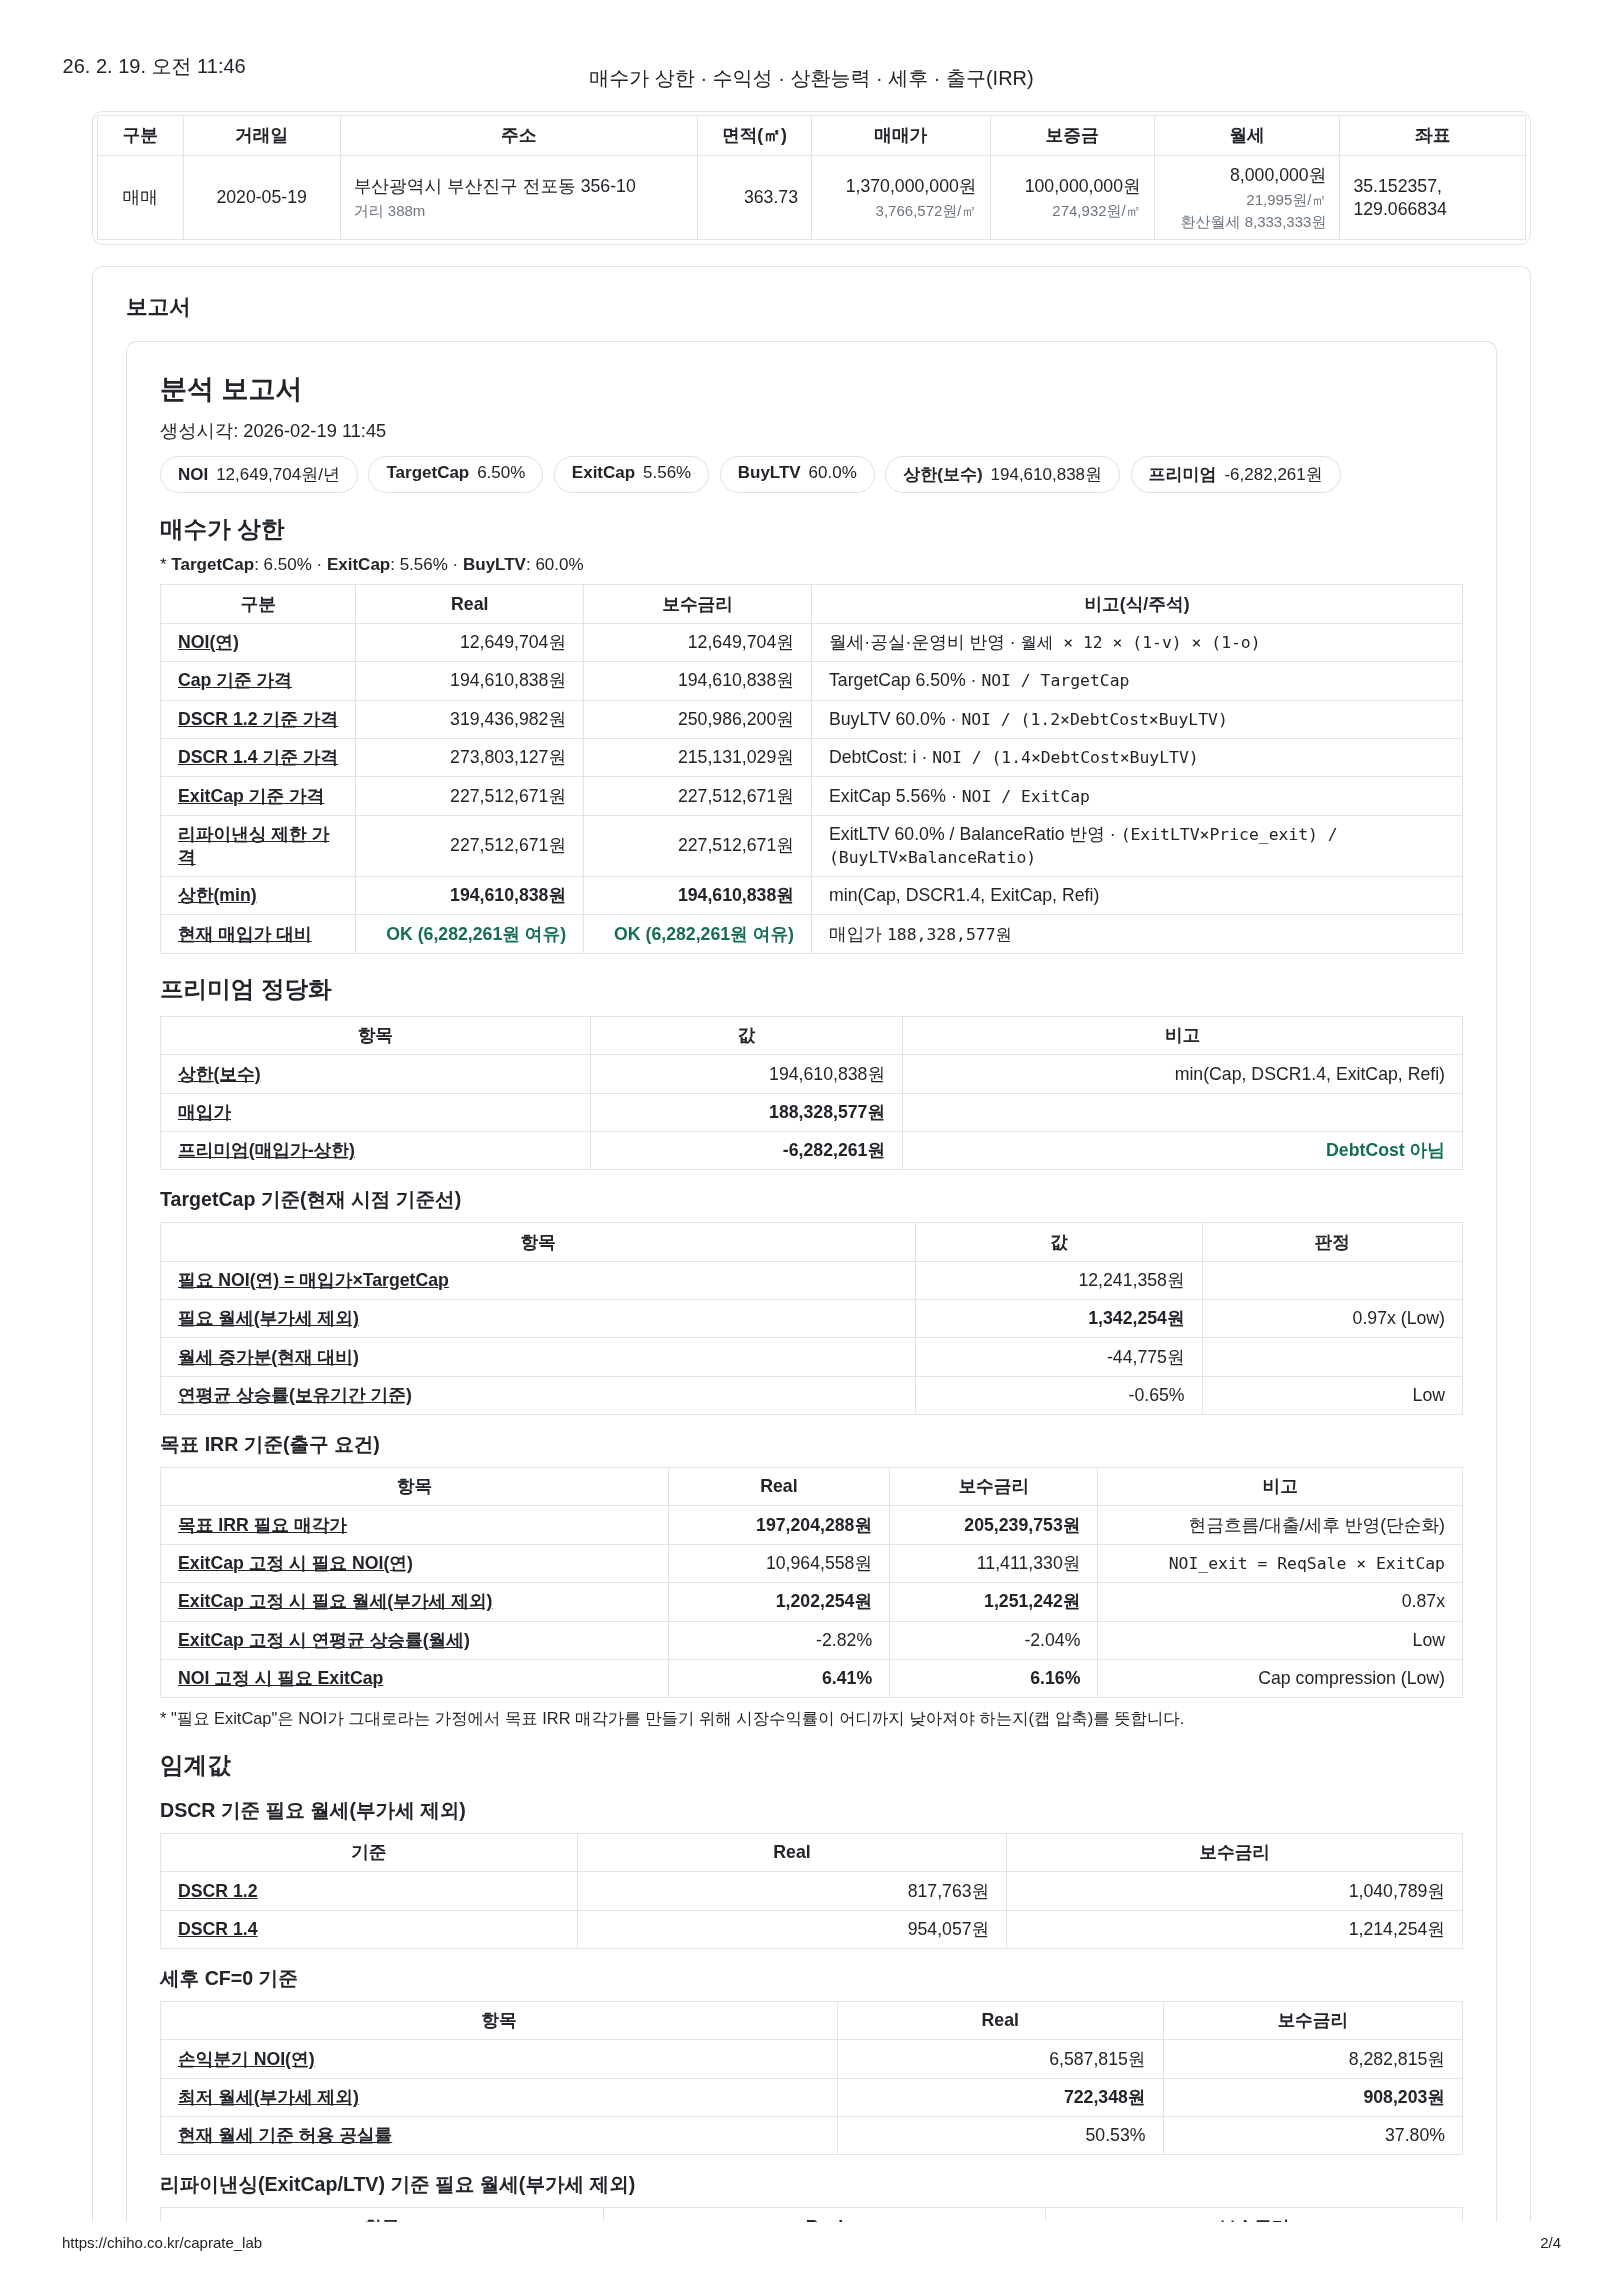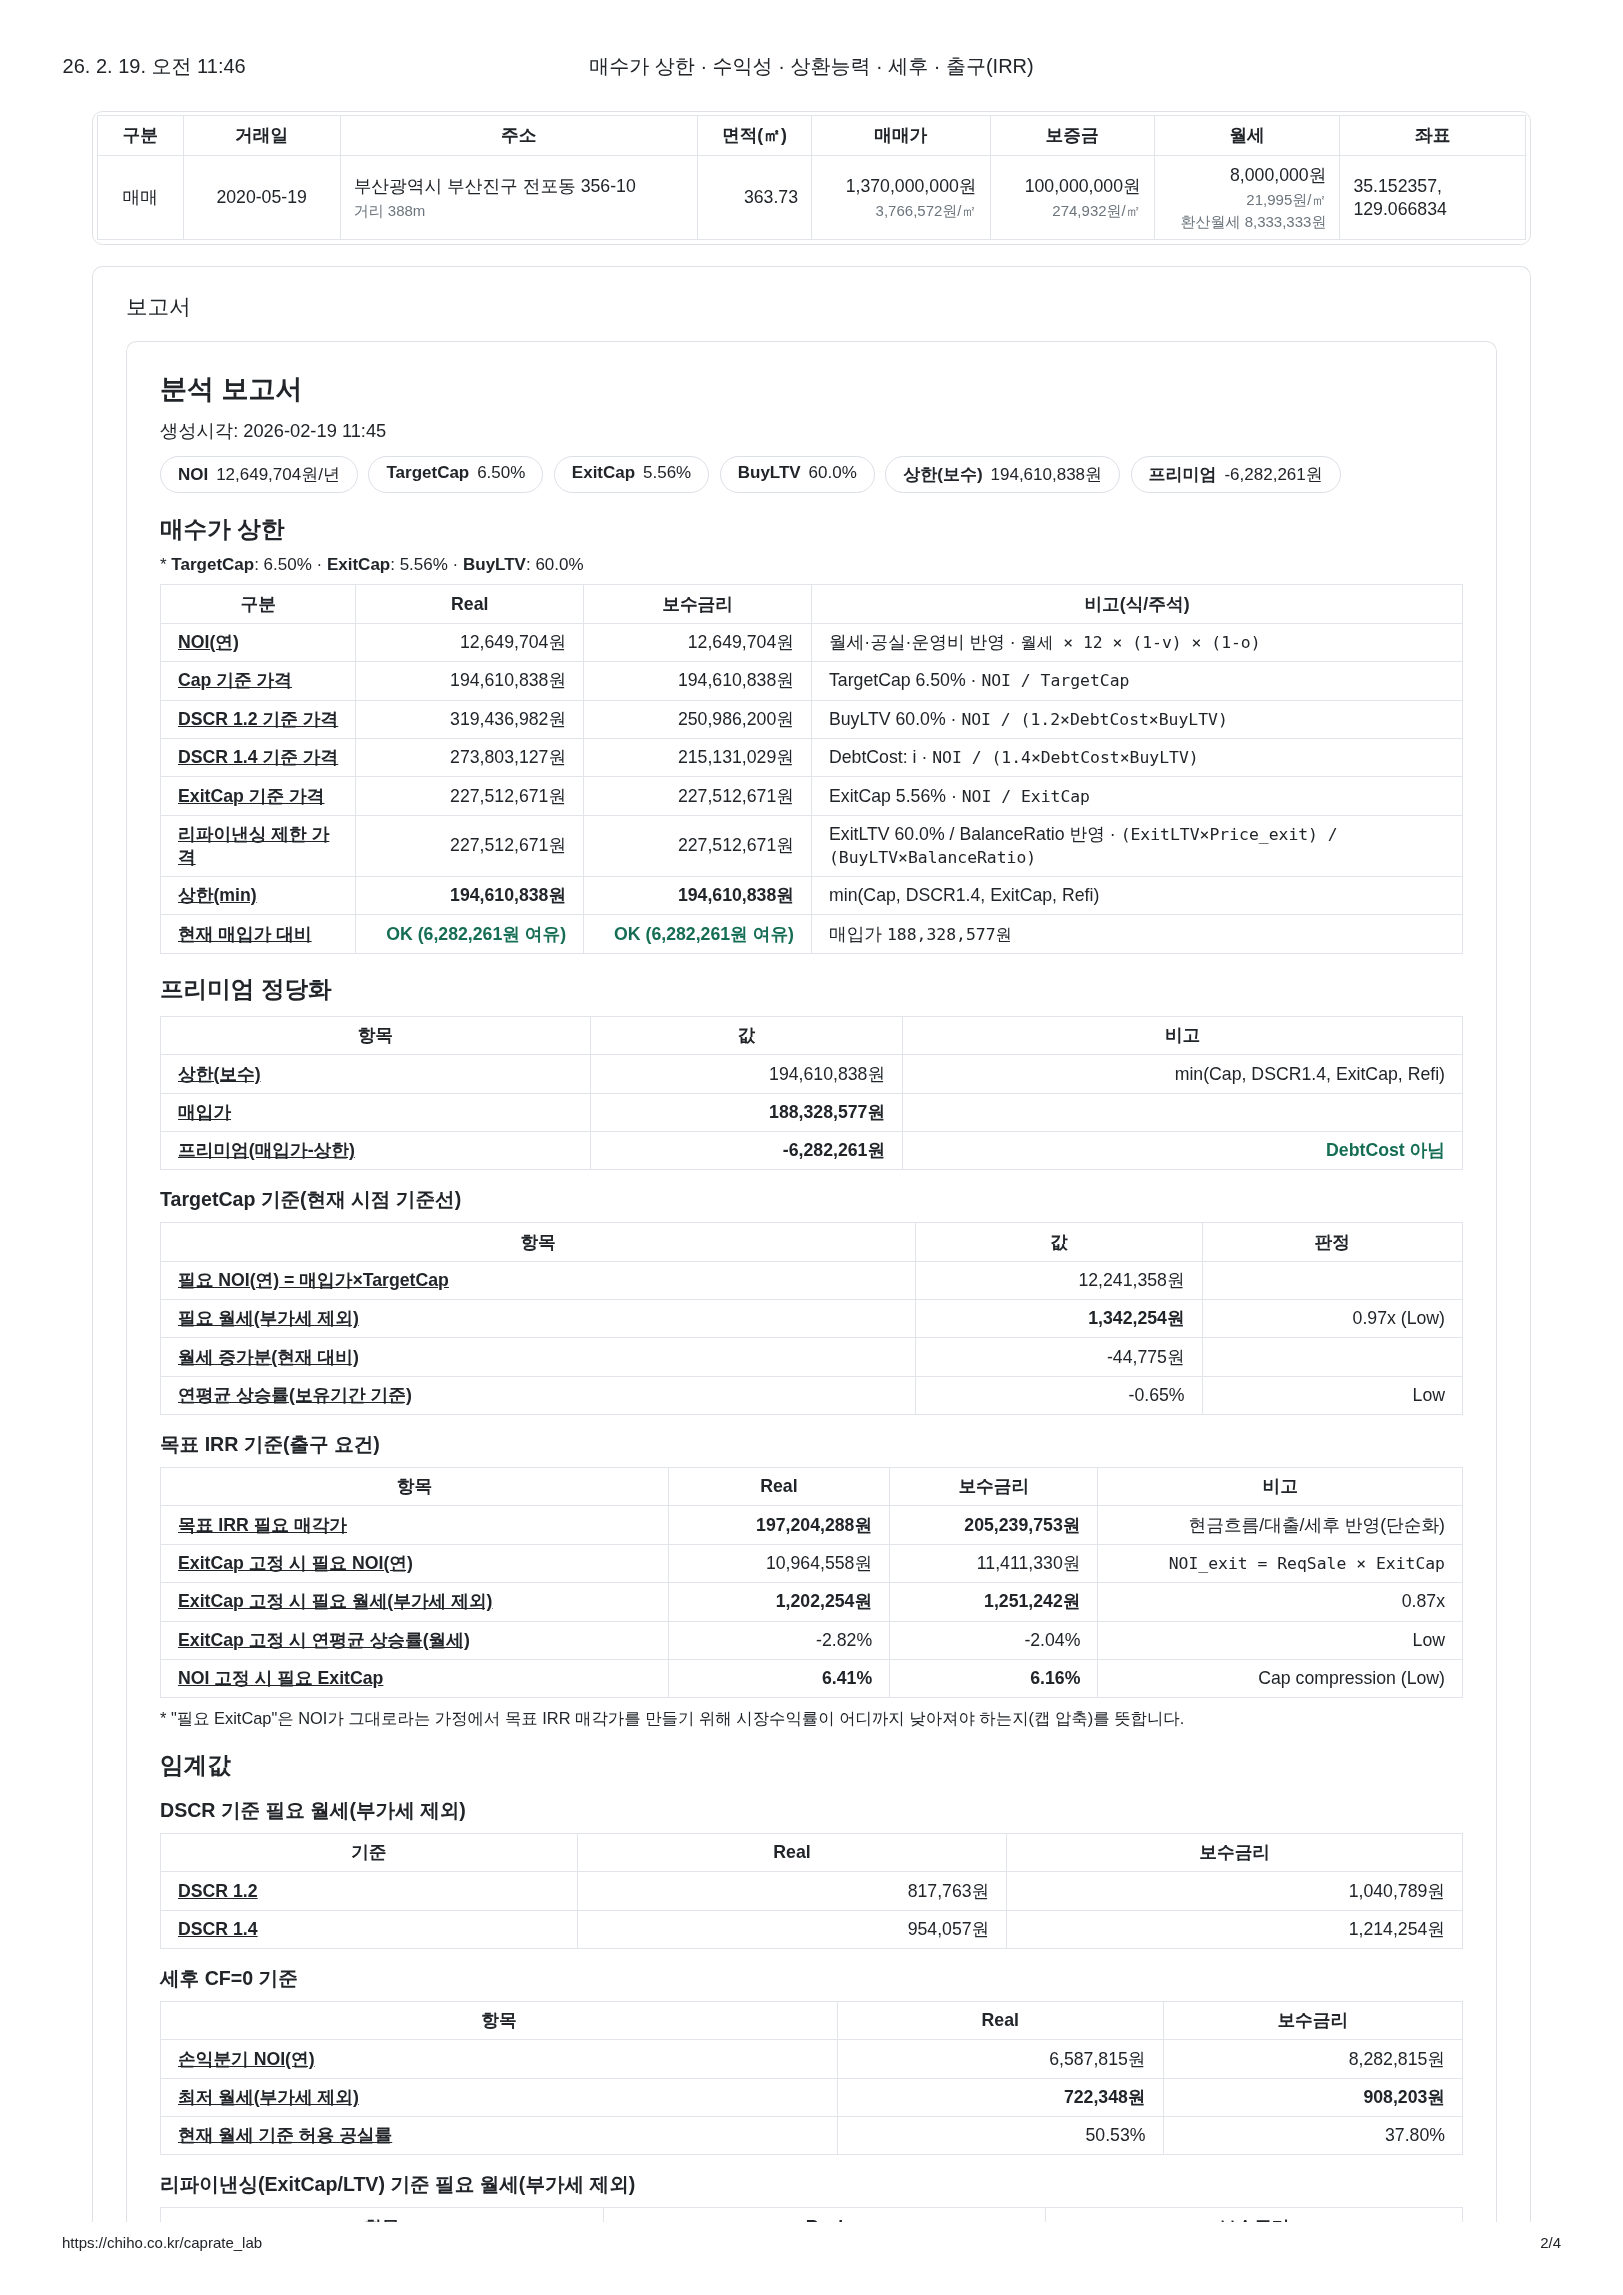--- a/index.html
+++ b/index.html
@@ -7,27 +7,27 @@
     position:relative; width:1623px; height:2295px; background:#fff;
     font-family:"Liberation Sans","DejaVu Sans",sans-serif; color:#212529;
     overflow:hidden;
   }
   .content {
     position:absolute; top:0; left:0; width:1623px; height:2222px;
     overflow:hidden; box-sizing:border-box; padding:37px 92px 0 92px;
   }
   .print-header { position:relative; height:27.5px; font-size:20px; margin:16px -29.4px; }
   .ph-ts { position:absolute; left:0; top:0; }
-  .ph-title { position:absolute; left:50%; top:0; transform:translateX(-50%); white-space:nowrap; }
+  .ph-title { position:absolute; left:50%; top:12px; transform:translateX(-50%); white-space:nowrap; }
 
   .card { border:1.3px solid #dee2e6; border-radius:10.5px; background:#fff; }
   .listing-card { margin-top:30px; padding:3.9px; }
   .report-card { margin-top:21px; padding:25px 33px 0; border-bottom:none;
     border-radius:10.5px 10.5px 0 0; min-height:2029px; box-sizing:border-box; }
-  .card-caption { font-size:21.6px; font-weight:400; }
+  .card-caption { font-size:21.6px; font-weight:700; }
   .inner-card { margin-top:19.6px; padding:29px 33px 0; border-bottom:none;
     border-radius:10.5px 10.5px 0 0; min-height:1950px; box-sizing:border-box; }
 
   h2 { font-size:27px; font-weight:700; margin:0 0 11.8px; }
   .generated { font-size:18.3px; margin:0 0 13px; }
   .badges { display:flex; gap:10.5px; flex-wrap:nowrap; }
   .badge { border:1.3px solid #dbe0e5; border-radius:654px; padding:5.9px 17px;
     font-size:17px; white-space:nowrap; }
   .badge b { margin-right:7.9px; }
 

